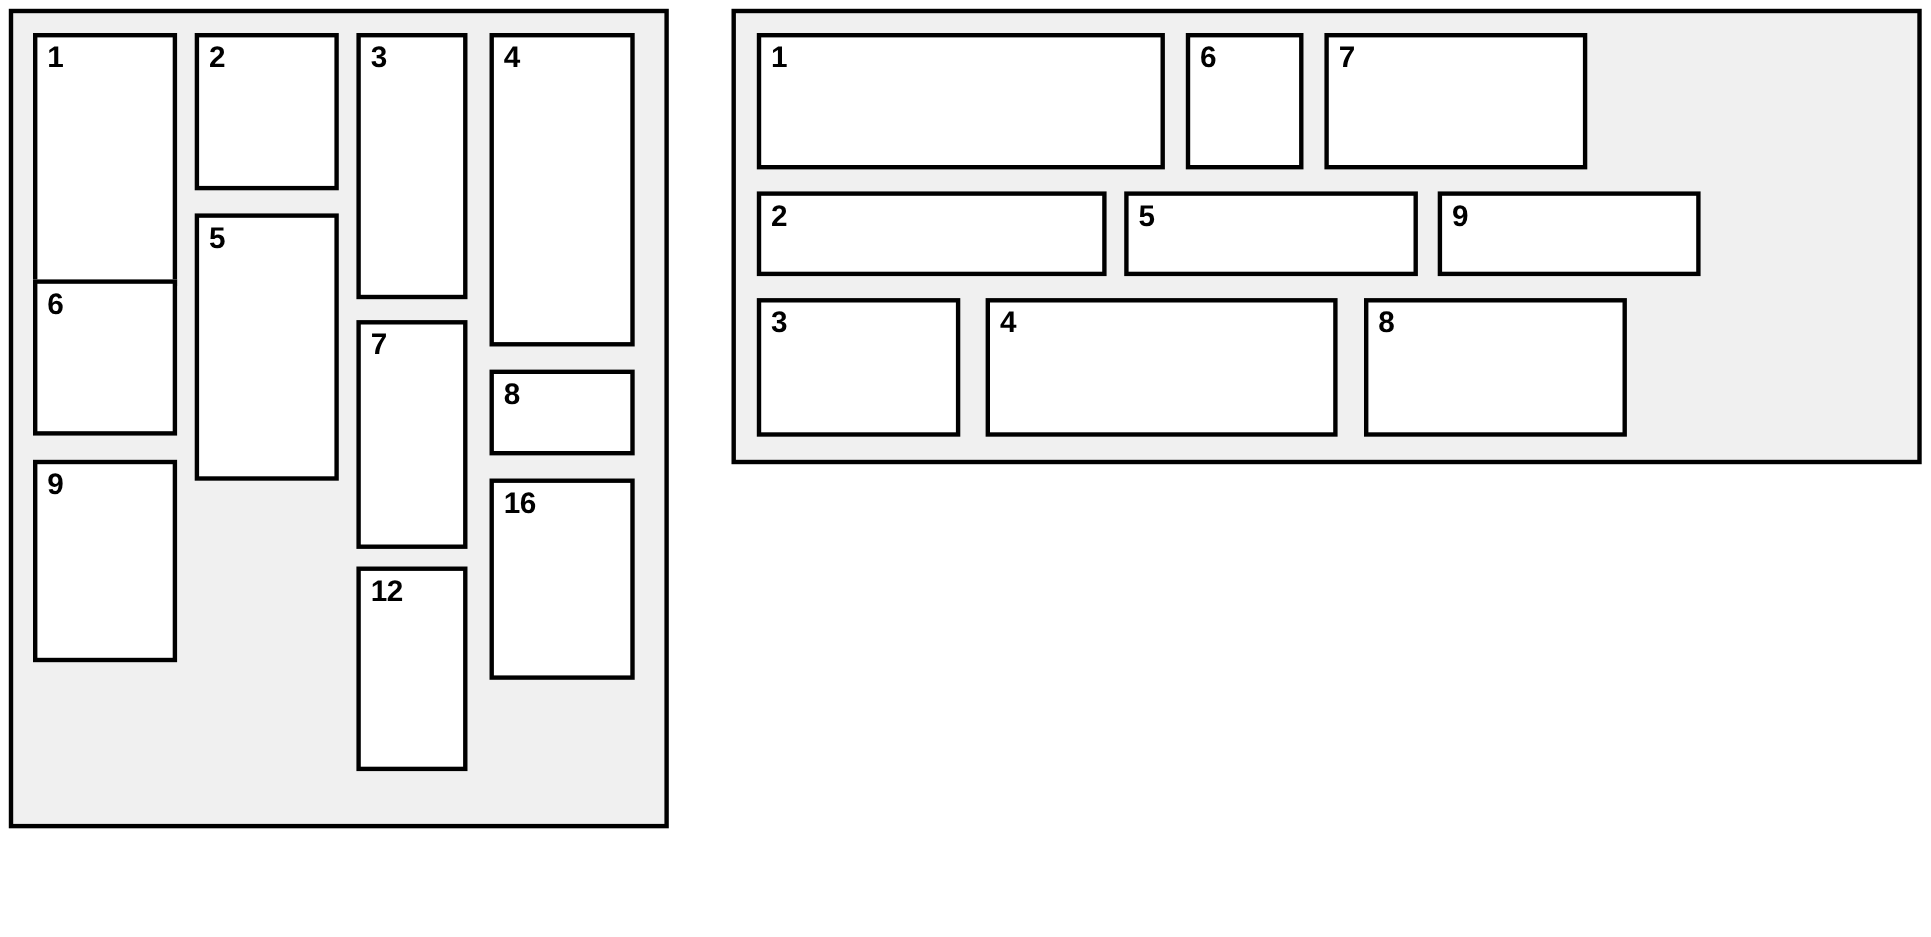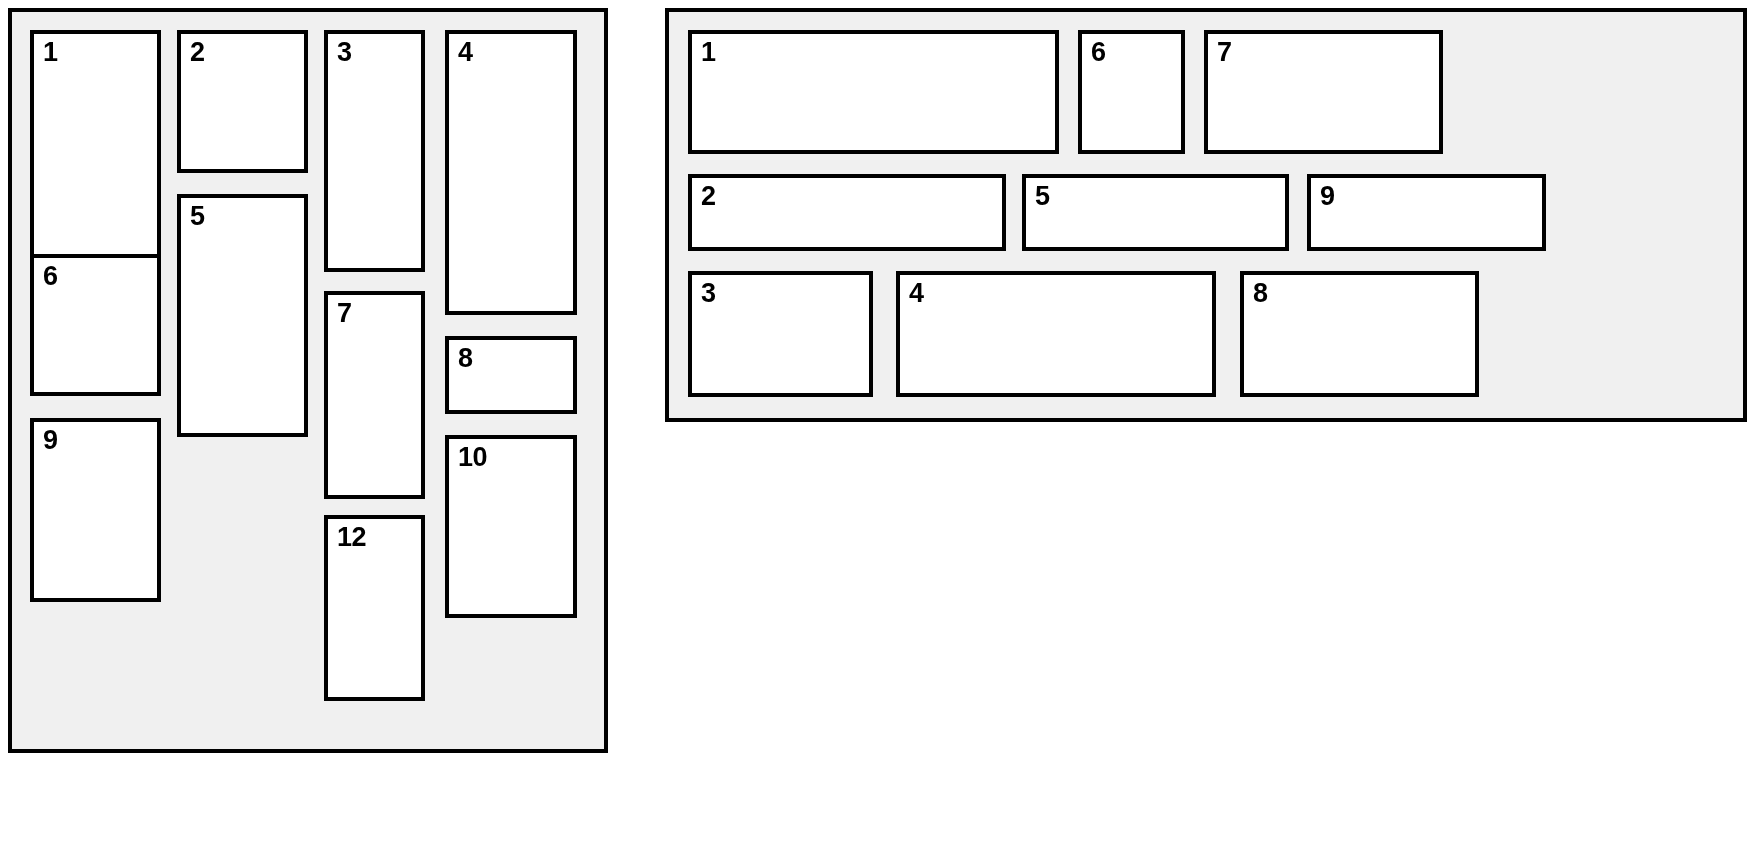--- a/index.html
+++ b/index.html
@@ -71,21 +71,21 @@
       <div class="box" style="left: 312px; top: 279px; width: 101px; height: 208px; background: rgb(255, 255, 255); border-color: rgb(0, 0, 0);">
         <span class="box-label">7</span>
       </div>
       <div class="box" style="left: 433px; top: 324px; width: 132px; height: 78px; background: rgb(255, 255, 255); border-color: rgb(0, 0, 0);">
         <span class="box-label">8</span>
       </div>
       <div class="box" style="left: 18px; top: 406px; width: 131px; height: 184px; background: rgb(255, 255, 255); border-color: rgb(0, 0, 0);">
         <span class="box-label">9</span>
       </div>
       <div class="box" style="left: 433px; top: 423px; width: 132px; height: 183px; background: rgb(255, 255, 255); border-color: rgb(0, 0, 0);">
-        <span class="box-label">10</span>
+        <span class="box-label">16</span>
       </div>
       <div class="box" style="left: 312px; top: 503px; width: 101px; height: 186px; background: rgb(255, 255, 255); border-color: rgb(0, 0, 0); text-decoration: underline;">
         <span class="box-label">12</span>
       </div>
     </div>
     <div class="panel" style="left: 665px; top: 8px; width: 1082px; height: 414px; background: rgb(240, 240, 240); border-color: rgb(0, 0, 0);">
       <div class="box" style="left: 19px; top: 18px; width: 371px; height: 124px; background: rgb(255, 255, 255); border-color: rgb(0, 0, 0);">
         <span class="box-label">1</span>
       </div>
       <div class="box" style="left: 409px; top: 18px; width: 107px; height: 124px; background: rgb(255, 255, 255); border-color: rgb(0, 0, 0);">

